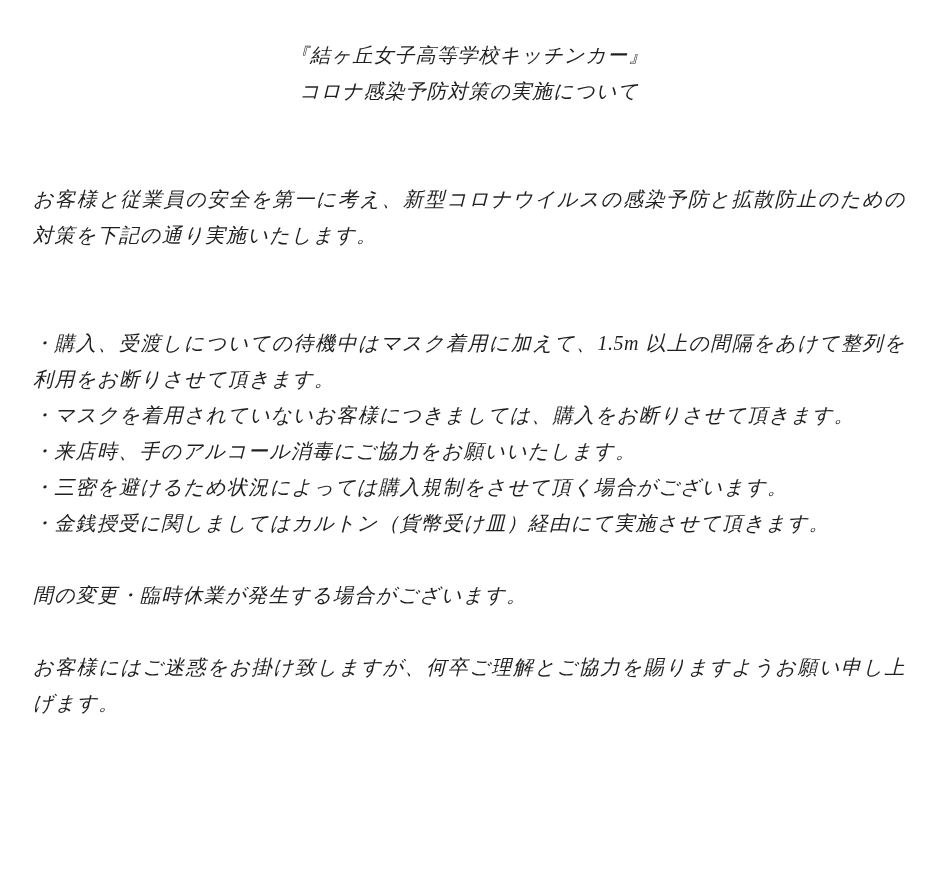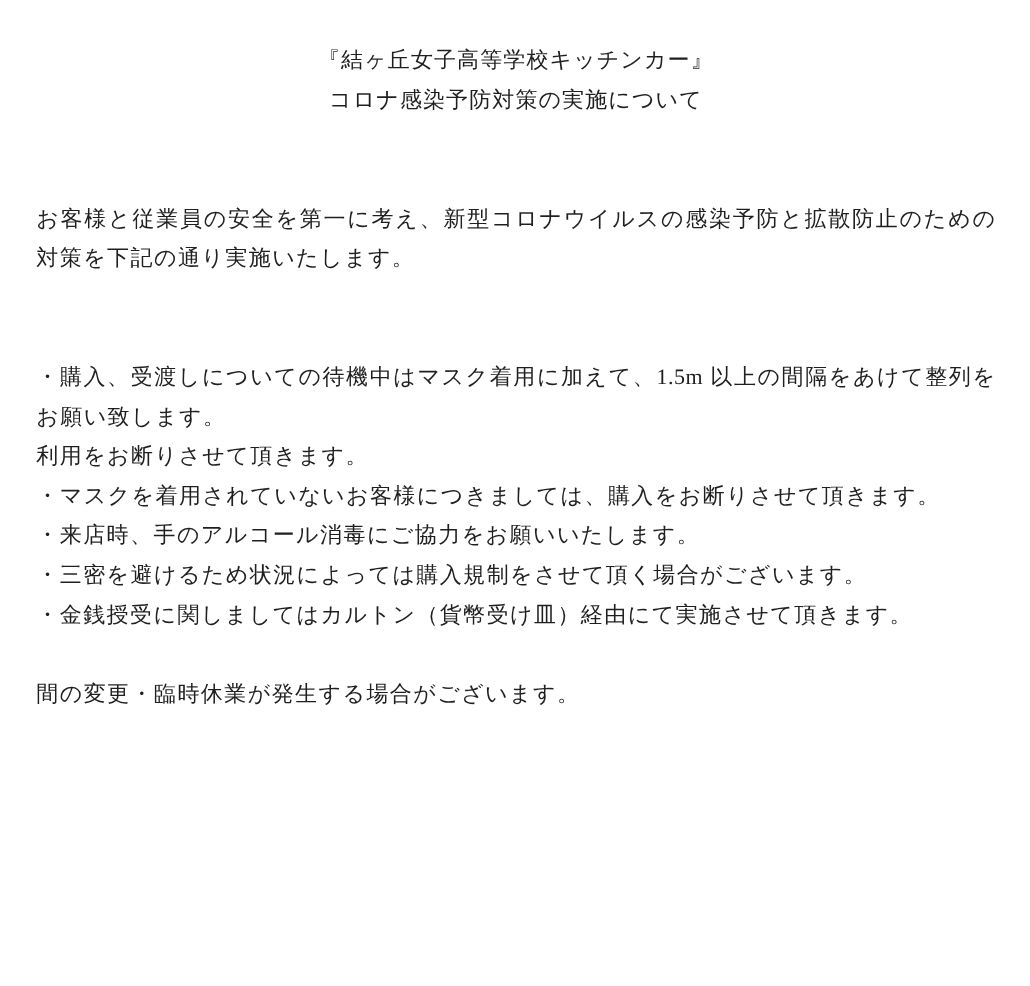--- a/index.html
+++ b/index.html
@@ -21,20 +21,21 @@
     padding: 37px 31px 0 33px;
     background: #ffffff;
   }
   .line {
     font-size: 20px;
     line-height: 36px;
     height: 36px;
     letter-spacing: 1.3px;
     white-space: nowrap;
     overflow: visible;
+    font-style: italic;
   }
   
   .line.full {
     letter-spacing: 0.5px;
     white-space: normal;
     text-align: justify;
     text-align-last: justify;
   }
   .line.center {
     text-align: center;
@@ -54,21 +55,20 @@
   </div>
 
   <div class="gap-2">
     <div class="line full">お客様と従業員の安全を第一に考え、新型コロナウイルスの感染予防と拡散防止のための</div>
     <div class="line">対策を下記の通り実施いたします。</div>
   </div>
 
   <div class="gap-2">
     <div>
       <div class="line full">・購入、受渡しについての待機中はマスク着用に加えて、1.5m 以上の間隔をあけて整列を</div>
-      <div class="line">お願い致します。</div>
     </div>
     <div>
       <div class="line">利用をお断りさせて頂きます。</div>
     </div>
     <div>
       <div class="line">・マスクを着用されていないお客様につきましては、購入をお断りさせて頂きます。</div>
     </div>
     <div>
       <div class="line">・来店時、手のアルコール消毒にご協力をお願いいたします。</div>
     </div>
@@ -77,14 +77,18 @@
     </div>
     <div>
       <div class="line">・金銭授受に関しましてはカルトン（貨幣受け皿）経由にて実施させて頂きます。</div>
     </div>
   </div>
 
   <div class="gap-1">
     <div class="line">間の変更・臨時休業が発生する場合がございます。</div>
   </div>
 
+  <div class="gap-1">
+    <div class="line full">お客様にはご迷惑をお掛け致しますが、何卒ご理解とご協力を賜りますようお願い申し上</div>
+    <div class="line">げます。</div>
+  </div>
 
 </div>
 
 </body></html>

